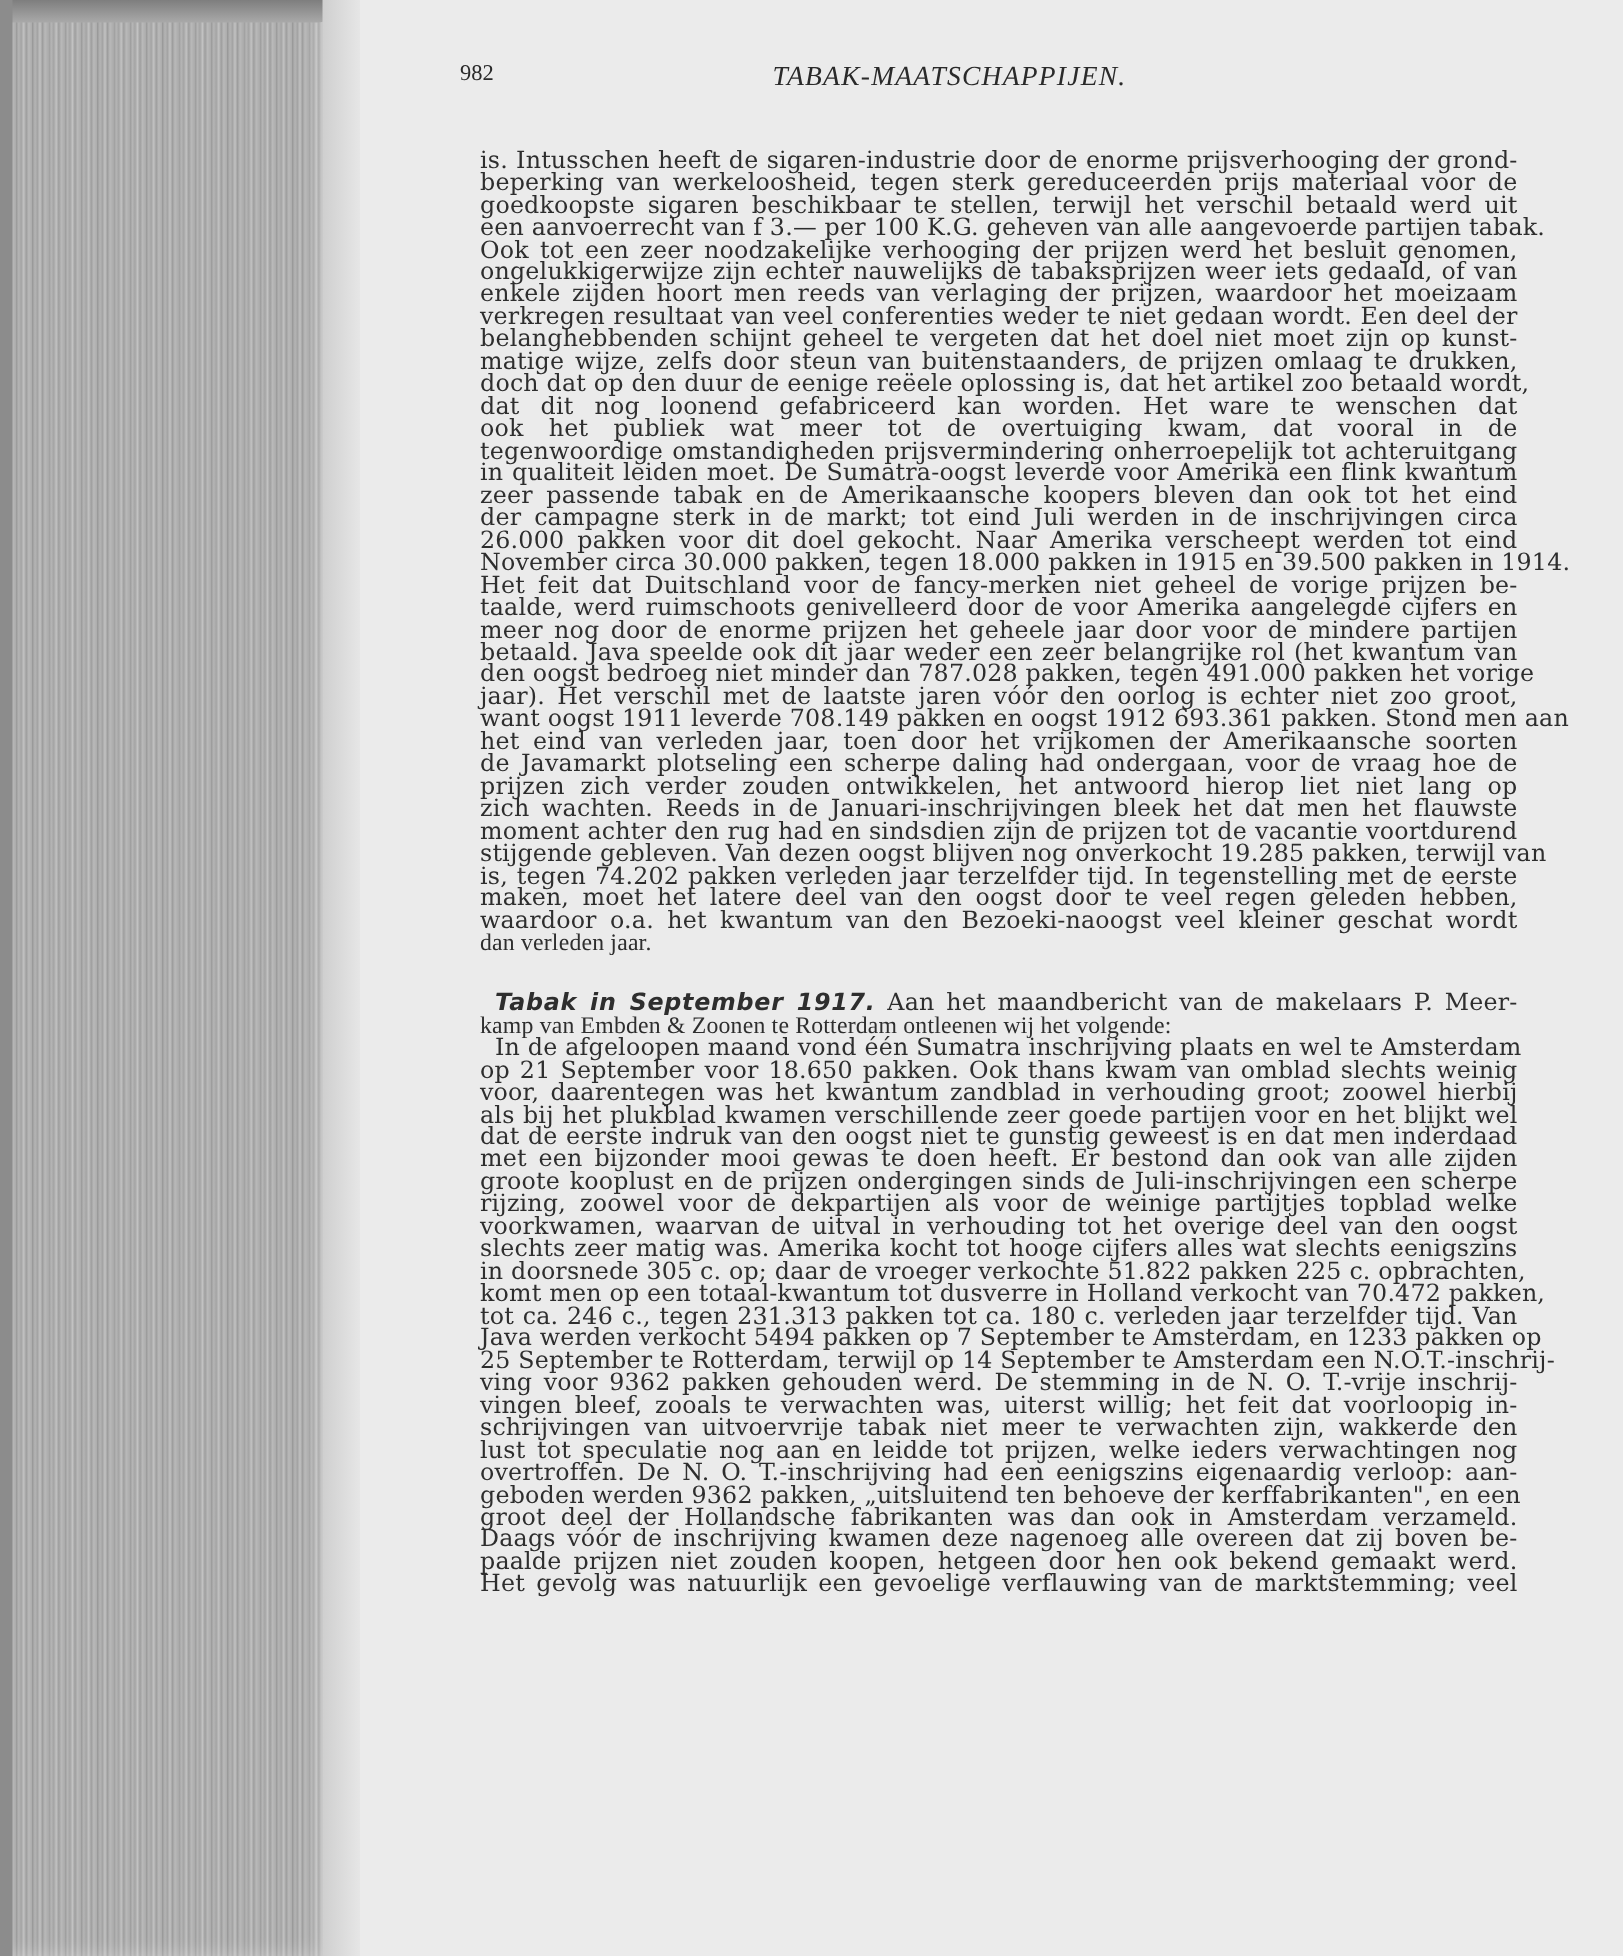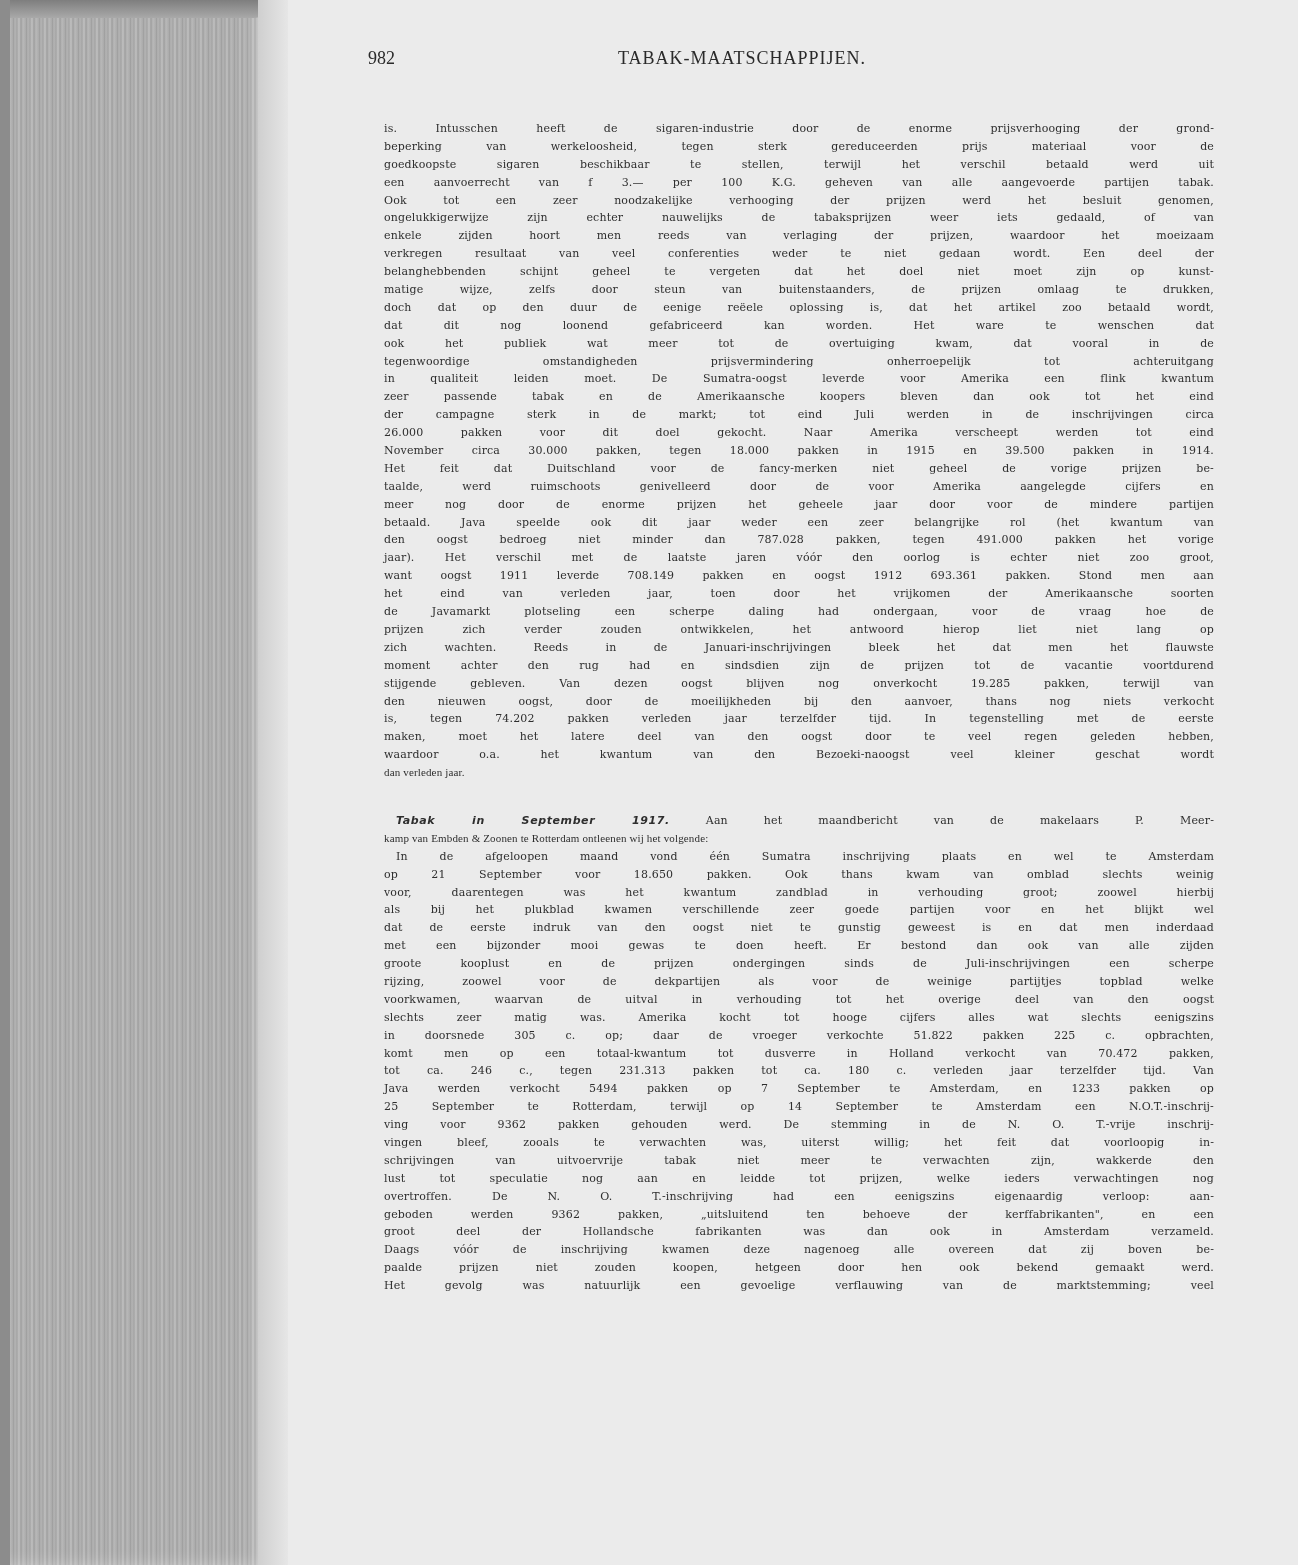--- a/index.html
+++ b/index.html
@@ -32,26 +32,26 @@
       background: #ebebeb;
     }
     .header {
       position: absolute; left: 368px; top: 44px; width: 850px; height: 36px;
     }
     .page-number {
       position: absolute; left: 0; top: 4px; font-size: 18px; color: #2a2a2a;
       font-family: "Liberation Serif", serif;
     }
     .running-title {
-      position: absolute; left: 250px; top: 4px; font-size: 18px; 
+      position: absolute; left: 250px; top: 4px; font-size: 22px; font-style: italic;
       letter-spacing: 1px; color: #2a2a2a; font-family: "Liberation Serif", serif;
     }
     .body-text {
       position: absolute; left: 384px; top: 120px; width: 830px;
-      font-family: "DejaVu Serif", serif; font-size: 11px; line-height: 17.9px;
+      font-family: "DejaVu Serif", serif; font-size: 19px; line-height: 17.9px;
       color: #2e2e2e; text-align: justify; letter-spacing: 0.15px;
     }
     .line { display: block; text-align: justify; text-align-last: justify; white-space: nowrap; height: 17.9px; }
     .line.last { text-align-last: left; font-family: Liberation Serif, serif; }
     .line.indent { padding-left: 12px; }
     .section-gap { height: 30px; }
     .heading-run { font-family: "DejaVu Sans", sans-serif; font-weight: bold; letter-spacing: 0.6px; font-style: italic; }
   </style>
 </head>
 <body>
@@ -92,21 +92,20 @@
       <span class="line">betaald. Java speelde ook dit jaar weder een zeer belangrijke rol (het kwantum van</span>
       <span class="line">den oogst bedroeg niet minder dan 787.028 pakken, tegen 491.000 pakken het vorige</span>
       <span class="line">jaar). Het verschil met de laatste jaren vóór den oorlog is echter niet zoo groot,</span>
       <span class="line">want oogst 1911 leverde 708.149 pakken en oogst 1912 693.361 pakken. Stond men aan</span>
       <span class="line">het eind van verleden jaar, toen door het vrijkomen der Amerikaansche soorten</span>
       <span class="line">de Javamarkt plotseling een scherpe daling had ondergaan, voor de vraag hoe de</span>
       <span class="line">prijzen zich verder zouden ontwikkelen, het antwoord hierop liet niet lang op</span>
       <span class="line">zich wachten. Reeds in de Januari-inschrijvingen bleek het dat men het flauwste</span>
       <span class="line">moment achter den rug had en sindsdien zijn de prijzen tot de vacantie voortdurend</span>
       <span class="line">stijgende gebleven. Van dezen oogst blijven nog onverkocht 19.285 pakken, terwijl van</span>
-      <span class="line">den nieuwen oogst, door de moeilijkheden bij den aanvoer, thans nog niets verkocht</span>
       <span class="line">is, tegen 74.202 pakken verleden jaar terzelfder tijd. In tegenstelling met de eerste</span>
       <span class="line">maken, moet het latere deel van den oogst door te veel regen geleden hebben,</span>
       <span class="line">waardoor o.a. het kwantum van den Bezoeki-naoogst veel kleiner geschat wordt</span>
       <span class="line last">dan verleden jaar.</span>
     </div>
   <div class="section-gap"></div>
   <div>
     <span class="line indent"><span class="heading-run">Tabak in September 1917.</span> <span>Aan het maandbericht van de makelaars P. Meer-</span></span>
     <span class="line last">kamp van Embden &amp; Zoonen te Rotterdam ontleenen wij het volgende:</span>
     <div id="section-lines">

